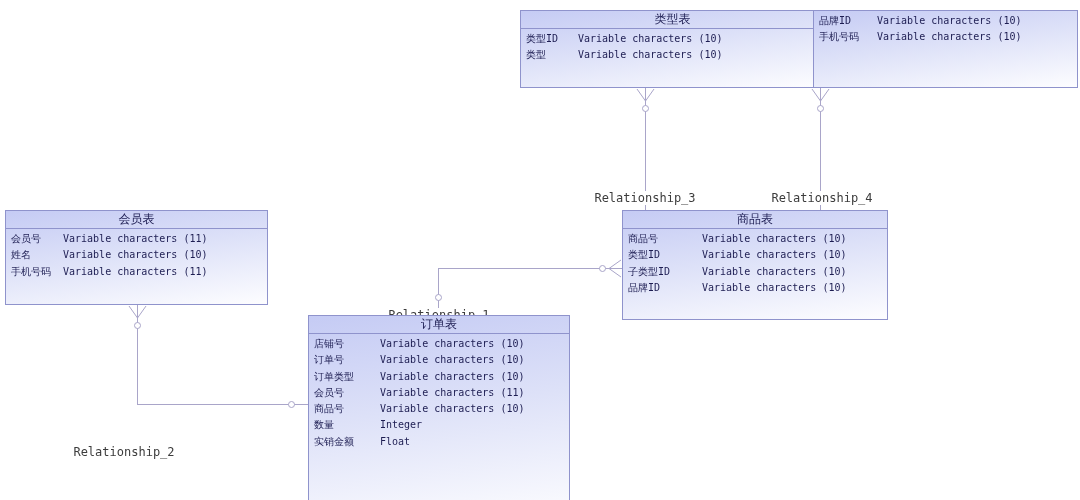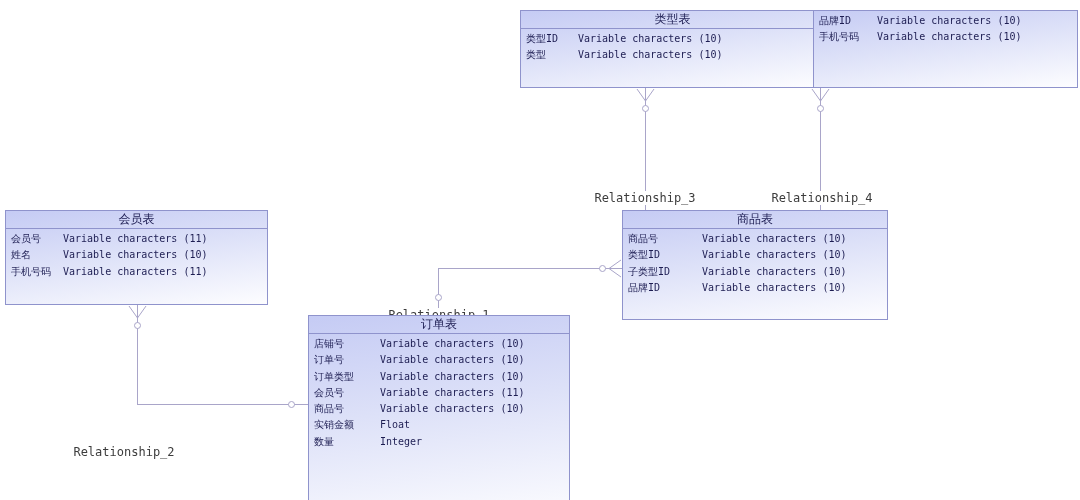--- a/index.html
+++ b/index.html
@@ -160,23 +160,23 @@
         </div>
         <div class="row">
           <span class="attr-name">会员号</span>
           <span class="attr-type">Variable characters (11)</span>
         </div>
         <div class="row">
           <span class="attr-name">商品号</span>
           <span class="attr-type">Variable characters (10)</span>
         </div>
         <div class="row">
+          <span class="attr-name">数量</span>
+          <span class="attr-type">Integer</span>
+        </div>
+        <div class="row">
           <span class="attr-name">实销金额</span>
           <span class="attr-type">Float</span>
-        </div>
-        <div class="row">
-          <span class="attr-name">数量</span>
-          <span class="attr-type">Integer</span>
         </div>
       </div>
   </div>
 
 </div>
 
 </body></html>

